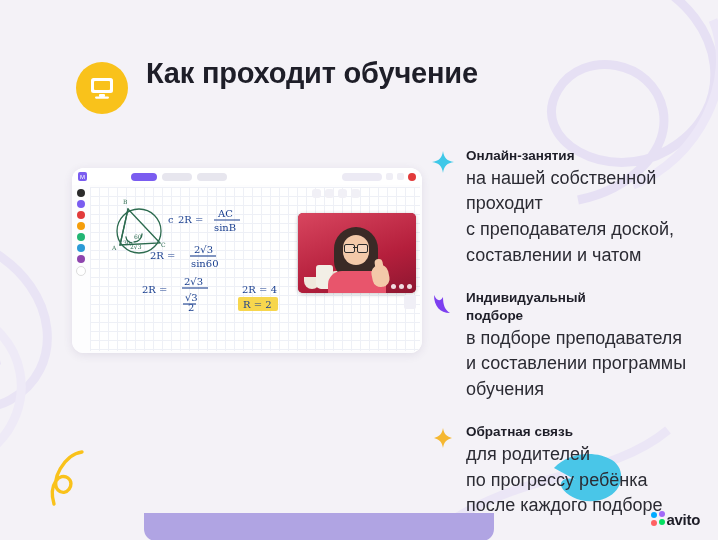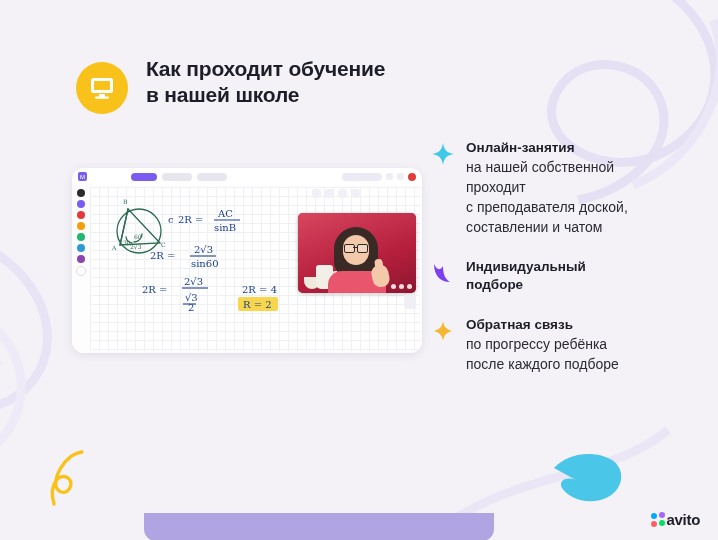--- a/index.html
+++ b/index.html
@@ -16,21 +16,21 @@
 
   
   .head{position:absolute;left:76px;top:56px;display:flex;align-items:flex-start;gap:18px;}
   .head-icon{
     width:52px;height:52px;border-radius:50%;
     background:#F9C21B;display:flex;align-items:center;justify-content:center;
     flex:none;margin-top:6px;
   }
   .head-icon svg{display:block;}
   .head-title{
-    font-size:21px;line-height:1.22;font-weight:bold;color:#1e1e28;
+    font-size:29px;line-height:1.22;font-weight:bold;color:#1e1e28;
     letter-spacing:-0.2px;
   }
 
   
   .monitor{position:absolute;left:72px;top:168px;width:350px;}
   .screen-outer{
     width:350px;height:185px;background:#ffffff;border-radius:12px;
     box-shadow:0 2px 10px rgba(60,40,100,.10);
     overflow:hidden;position:relative;
   }
@@ -86,28 +86,28 @@
   
   .hand{position:absolute;left:18px;top:2px;right:2px;bottom:2px;}
 
   
   .bar{
     position:absolute;left:72px;top:345px;width:350px;height:28px;
     background:#b0a4e3;border-radius:0 0 12px 12px;
   }
 
   
-  .features{position:absolute;left:430px;top:140px;width:262px;}
+  .features{position:absolute;left:430px;top:148px;width:262px;}
   .feature{display:flex;gap:10px;margin-bottom:22px;}
   .f-ico{width:26px;flex:none;display:flex;justify-content:center;padding-top:3px;}
   .f-title{font-size:13.5px;font-weight:bold;color:#1e1e28;line-height:1.25;margin-bottom:1px;}
-  .f-body{font-size:14px;color:#2b2b33;line-height:1.42;}
-
-  
-  .avito{position:absolute;right:18px;bottom:12px;display:flex;align-items:center;}
+  .f-body{font-size:18px;color:#2b2b33;line-height:1.42;}
+
+  
+  .avito{position:absolute;right:18px;bottom:12px;display:flex;align-items:flex-start;}
   .av-dots{position:relative;width:15px;height:15px;}
   .av-dots i{position:absolute;width:6px;height:6px;border-radius:50%;display:block;}
   .av-text{font-size:15px;font-weight:bold;color:#1e1e28;letter-spacing:-0.3px;}
 </style>
 </head>
 <body>
 
 <div class="stage">
 
   <svg class="swirl" style="right:-20px;top:-10px;" width="300" height="260" viewBox="0 0 300 260">
@@ -132,21 +132,20 @@
     <div class="head-icon">
       <svg width="26" height="24" viewBox="0 0 26 24" aria-hidden="true">
         <rect x="2" y="2" width="22" height="15" rx="2.5" fill="#ffffff"></rect>
         <rect x="5" y="5" width="16" height="9" rx="1" fill="#F9C21B"></rect>
         <rect x="10" y="18" width="6" height="3" rx="1" fill="#ffffff"></rect>
         <rect x="6" y="20.5" width="14" height="2.2" rx="1.1" fill="#ffffff"></rect>
       </svg>
     </div>
     <div class="head-title">
       <div>Как проходит обучение</div>
-      <div>в нашей школе</div>
     </div>
   </div>
 
   <div class="monitor">
     <div class="screen-outer">
 
       <div class="screen-top">
         <div class="tb-logo">M</div>
         <div style="width:34px"></div>
         <div class="tb-pill"></div>
@@ -270,32 +269,38 @@
 
     <div class="feature">
       <div class="f-ico">
         <svg width="22" height="22" viewBox="0 0 22 22">
             <path d="M2 2 C2 13 8 20 18 20 C13 17 11 12 11 4 C8 9 5 8 2 2 Z" fill="#7D3FF0"></path>
           </svg>
       </div>
       <div>
         <div class="f-title">Индивидуальный</div>
         <div class="f-title">подборе</div>
+        <div class="f-body">
+          <div>в подборе преподавателя</div>
+          <div>и составлении программы</div>
+          <div>обучения</div>
+        </div>
       </div>
     </div>
 
     <div class="feature">
       <div class="f-ico">
         <svg width="22" height="22" viewBox="0 0 22 22">
           <path d="M11 1 C12 7 14 9 20 11 C14 13 12 15 11 21 C10 15 8 13 2 11 C8 9 10 7 11 1 Z" fill="#F5B731"></path>
         </svg>
       </div>
       <div>
         <div class="f-title">Обратная связь</div>
         <div class="f-body">
+          <div>для родителей</div>
           <div>по прогрессу ребёнка</div>
           <div>после каждого подборе</div>
         </div>
       </div>
     </div>
 
   </div>
 
   <div class="avito">
     <div class="av-dots">

